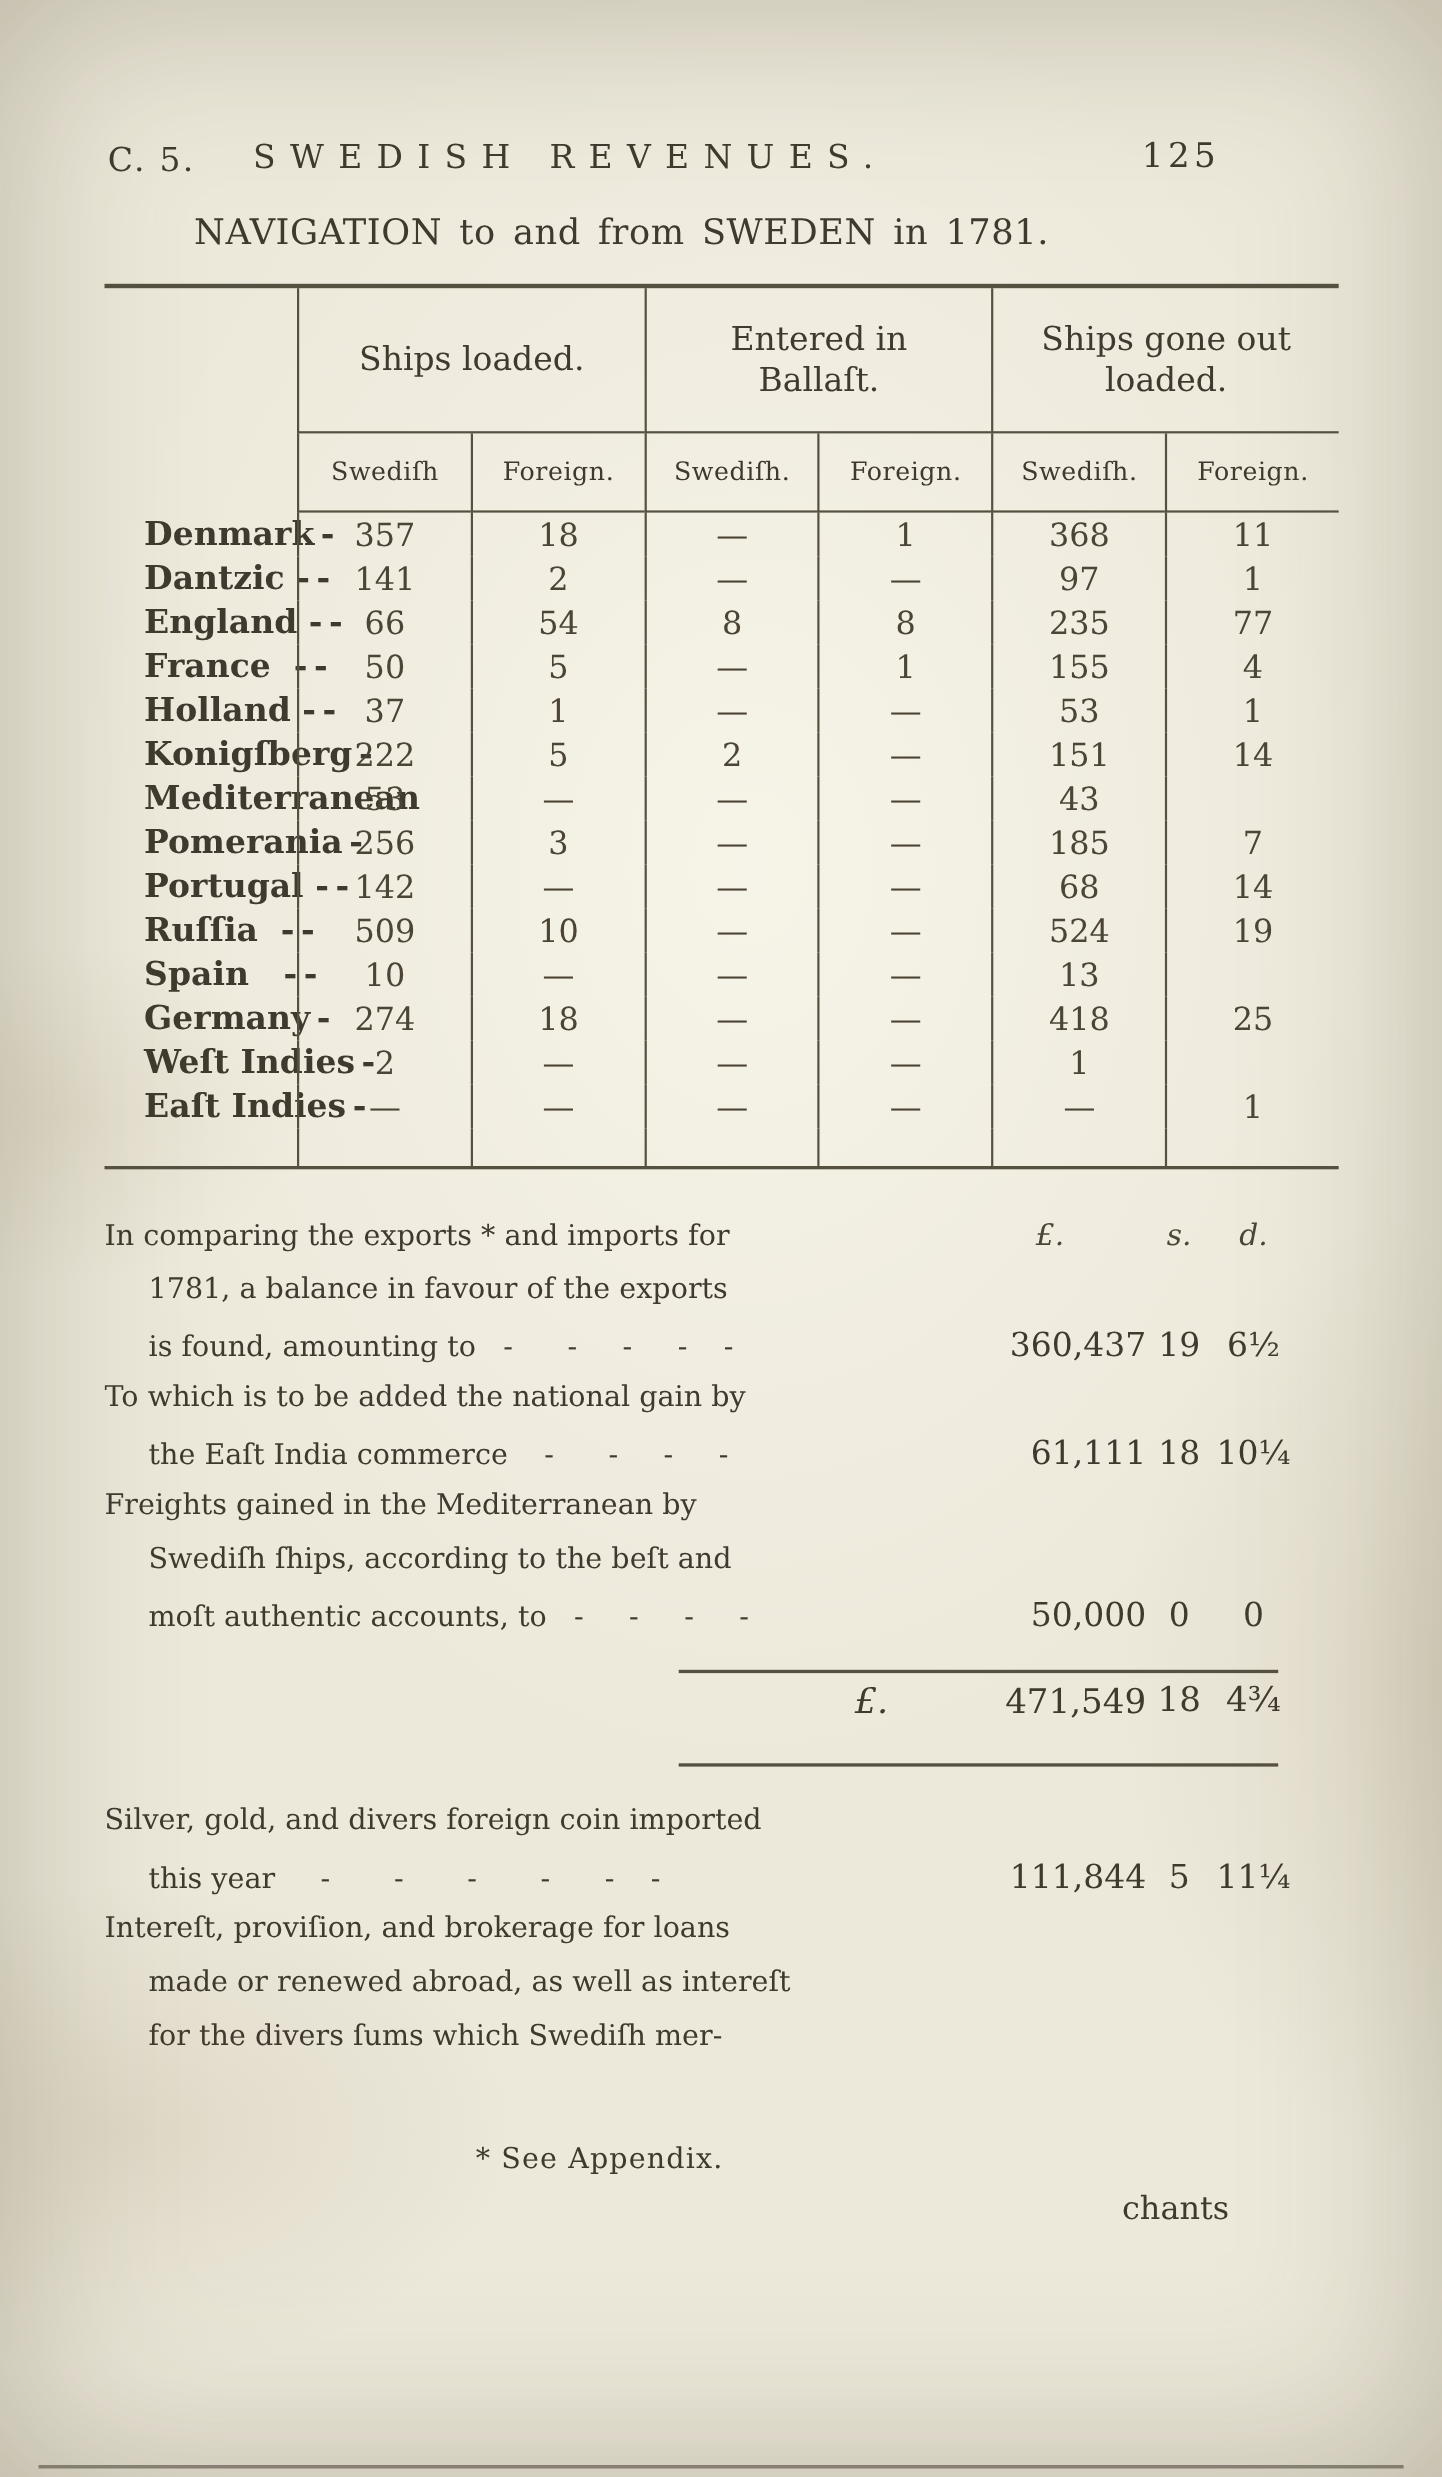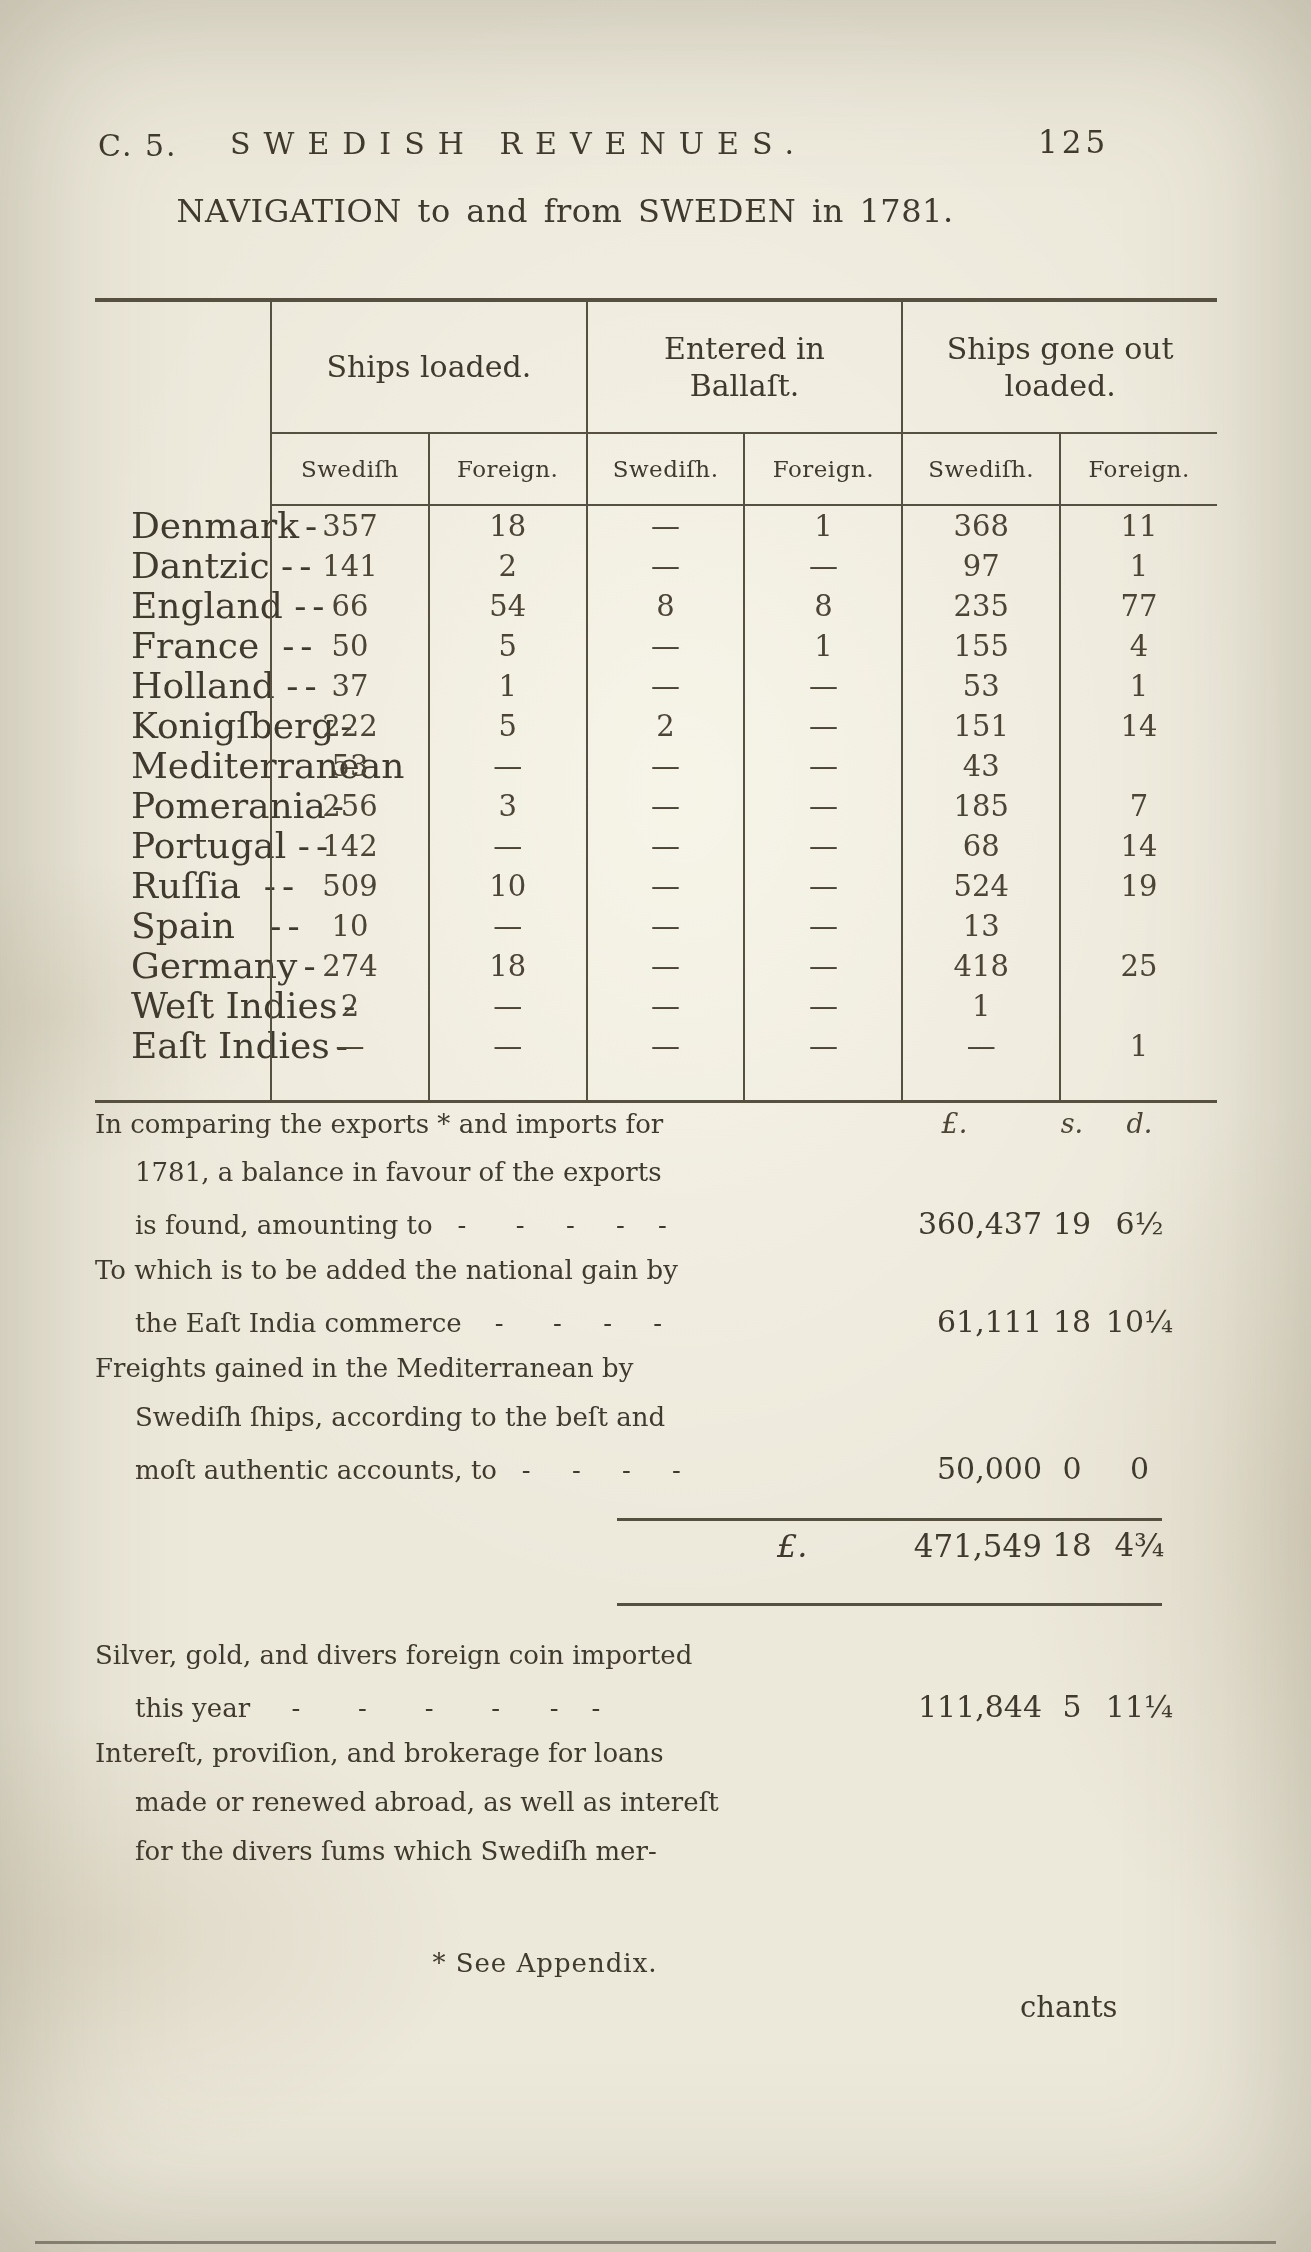--- a/index.html
+++ b/index.html
@@ -25,39 +25,39 @@
     color:var(--ink);
   }
   
   .signature{position:absolute;top:128px;left:98px;font-size:30px;letter-spacing:2px;text-align:right;}
   .running-title{position:absolute;top:126px;left:230px;width:570px;text-align:center;
     font-size:30px;letter-spacing:13px;white-space:nowrap;}
   .page-number{position:absolute;top:124px;left:1038px;font-size:31px;letter-spacing:4px;}
   .title{position:absolute;top:192px;left:60px;width:1010px;text-align:center;
     font-size:32px;word-spacing:5px;letter-spacing:0.5px;white-space:nowrap;}
   
-  .table-wrap{position:absolute;top:258px;left:95px;width:1122px;margin-top:40px;}
+  .table-wrap{position:absolute;top:258px;left:95px;width:1122px;}
   .top-rule{border-top:4px solid var(--line);height:0;}
   .bottom-rule{border-top:3px solid var(--line);height:0;}
   .group-row{display:grid;grid-template-columns:175px 1fr 1fr 1fr;height:132px;}
   .group-cell{border-left:2px solid var(--line);border-bottom:2px solid var(--line);
     display:flex;align-items:center;justify-content:center;text-align:center;
     font-size:30px;line-height:1.25;}
   .group-cell span{display:inline-block;}
   .g1 span{max-width:190px;}
   .g2 span{max-width:240px;}
   .sub-row{display:grid;grid-template-columns:175px repeat(6,1fr);height:72px;}
   .sub-cell{border-left:2px solid var(--line);border-bottom:2px solid var(--line);
     display:flex;align-items:center;justify-content:center;font-size:23px;letter-spacing:0.5px;}
   .data-row{display:grid;grid-template-columns:175px repeat(6,1fr);height:40px;}
   .pad-row{display:grid;grid-template-columns:175px repeat(6,1fr);height:34px;}
   .val-cell{border-left:2px solid var(--line);text-align:center;font-size:29px;line-height:40px;
     color:var(--ink-soft);}
   .country-cell{display:flex;justify-content:space-between;align-items:center;
-    padding:0 22px 0 36px;font-size:36px;line-height:40px;}
+    padding:0 22px 0 36px;font-size:30px;line-height:40px;font-weight:bold;}
   .cname{white-space:pre;}
   .leader{padding-left:6px;}
   .corner-cell{border:none;}
   
   .summary{position:absolute;top:1108px;left:95px;width:1122px;}
   .sline{display:flex;align-items:baseline;height:49px;padding-right:40px;}
   .stext{white-space:pre;font-size:26px;flex:1 1 auto;overflow:hidden;}
   .ind1{padding-left:40px;}
   .amts{flex:0 0 310px;display:grid;grid-template-columns:175px 60px 75px;font-size:30px;}
   .acol{text-align:right;}

